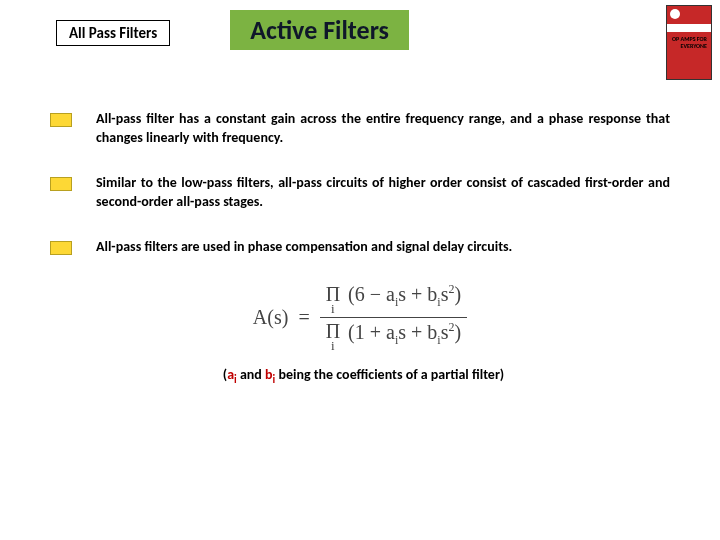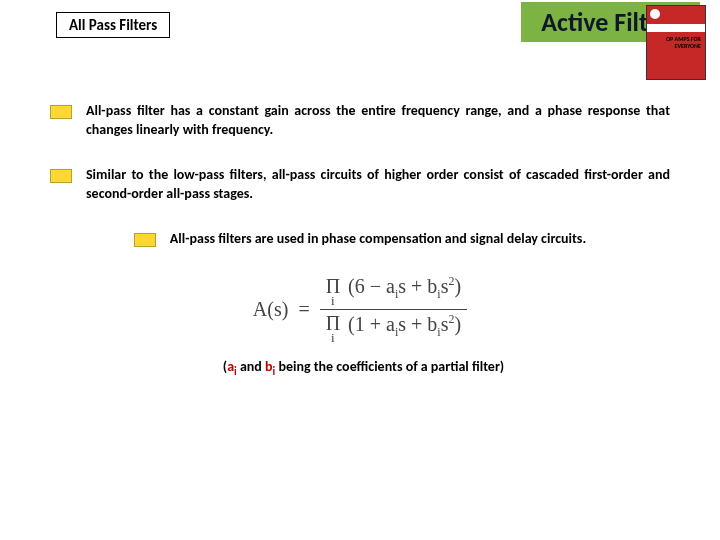--- a/index.html
+++ b/index.html
@@ -7,45 +7,44 @@
     width: 720px;
     height: 540px;
     font-family: Calibri, Arial, sans-serif;
     background: #fff;
     position: relative;
     overflow: hidden;
   }
   .header {
     display: flex;
     align-items: flex-start;
-    padding: 2px 20px 0 56px;
+    padding: 10px 20px 0 56px;
     gap: 60px;
-    justify-content: space-between;
   }
   .subtitle-box {
     border: 1px solid #000;
     background: #fff;
     padding: 3px 12px;
     font-size: 15px;
     font-weight: bold;
     color: #000;
     margin-top: 10px;
   }
   .title-box {
     background: #7cb342;
     padding: 4px 20px;
     font-size: 26px;
     font-weight: bold;
     color: #0f172a;
   }
   .book-cover {
     position: absolute;
     top: 5px;
-    right: 14px;
-    width: 60px;
+    right: 8px;
+    width: 46px;
     height: 75px;
     background: linear-gradient(180deg, #c62828 0%, #c62828 24%, #fff 24%, #fff 36%, #c62828 36%, #c62828 100%);
     border: 1px solid #333;
     display: flex;
     align-items: center;
     justify-content: flex-end;
     flex-direction: column;
     color: #fff;
     font-size: 5px;
     padding: 10px;
@@ -69,23 +68,22 @@
     font-weight: bold;
     line-height: 1.1;
     text-align: right;
   }
   .bullets {
     padding: 60px 50px 0 50px;
   }
   .bullet-row {
     display: flex;
     align-items: flex-start;
-    gap: 14px;
+    gap: 24px;
     margin-bottom: 26px;
-    justify-content: center;
   }
   .bullet-marker {
     width: 22px;
     height: 14px;
     background: #fdd835;
     border: 1px solid #b8a020;
     flex: 0 0 auto;
     margin-top: 3px;
   }
   .bullet-text {

